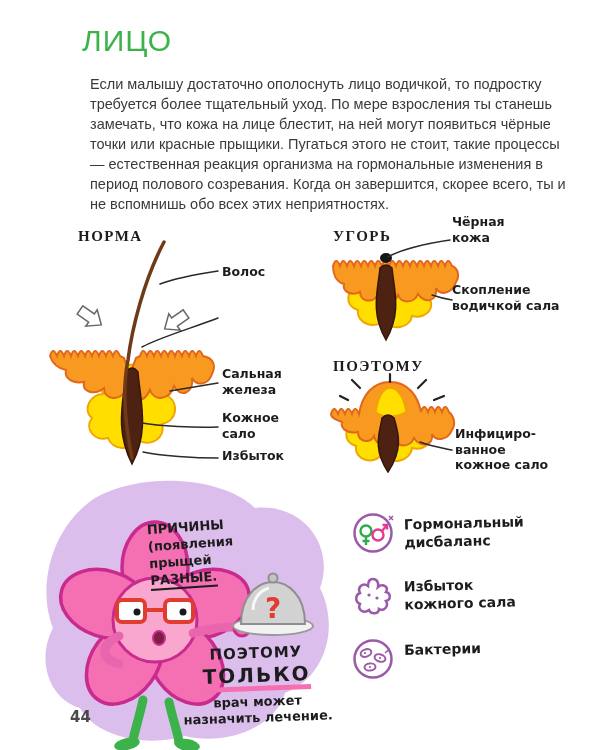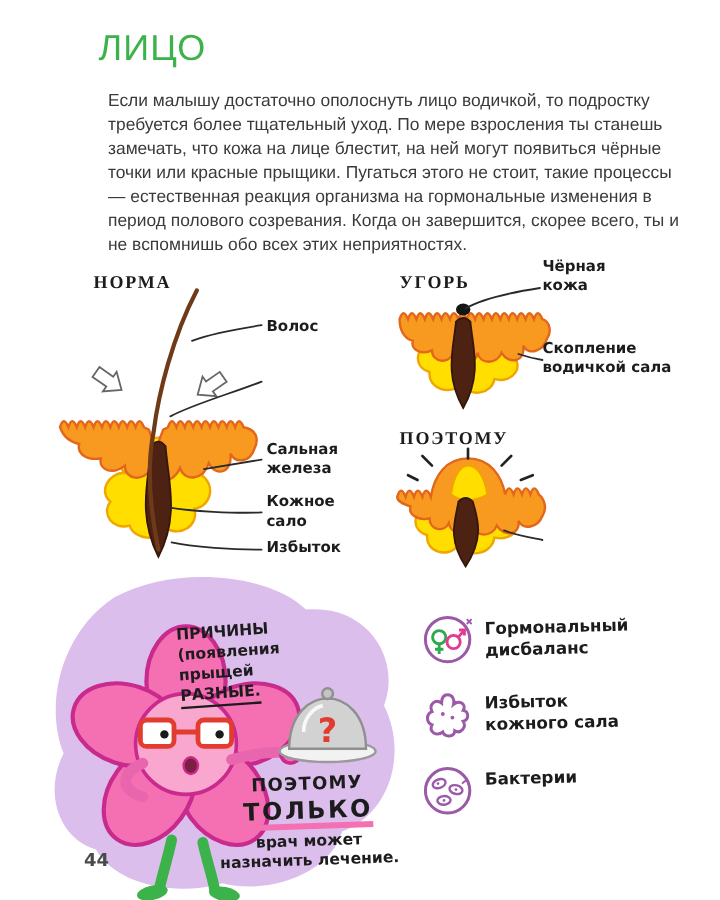--- a/index.html
+++ b/index.html
@@ -79,20 +79,23 @@
   <div class="lbl hand" style="left:222px;top:366px">Сальная
 железа</div>
   <div class="lbl hand" style="left:222px;top:410px">Кожное
 сало</div>
   <div class="lbl hand" style="left:222px;top:448px">Избыток</div>
 
   <div class="lbl hand" style="left:452px;top:214px">Чёрная
 кожа</div>
   <div class="lbl hand" style="left:452px;top:282px">Скопление
 водичкой сала</div>
+  <div class="lbl hand" style="left:455px;top:426px">Инфициро-
+ванное
+кожное сало</div>
 
   <svg class="art" style="left:35px;top:468px" width="305" height="282" viewBox="0 0 305 282">
     <path d="M60,30 C110,2 190,10 220,40 C270,35 300,80 285,120 C305,160 290,210 250,225 C240,260 190,278 150,268 C110,280 60,268 45,240 C12,230 2,190 18,160 C2,120 15,60 60,30 Z" fill="#DCBEEC"></path>
     <g stroke="#3BB24A" stroke-width="9" stroke-linecap="round" fill="none">
       <path d="M108,232 C104,250 100,262 98,272"></path>
       <path d="M134,234 C138,252 142,262 144,274"></path>
     </g>
     <ellipse cx="92" cy="276" rx="13" ry="6" fill="#3BB24A" transform="rotate(-12 92 276)"></ellipse>
     <ellipse cx="152" cy="277" rx="13" ry="6" fill="#3BB24A" transform="rotate(10 152 277)"></ellipse>
     <g transform="translate(120,152)" fill="#F56FB3" stroke="#C92A8E" stroke-width="3.5">

